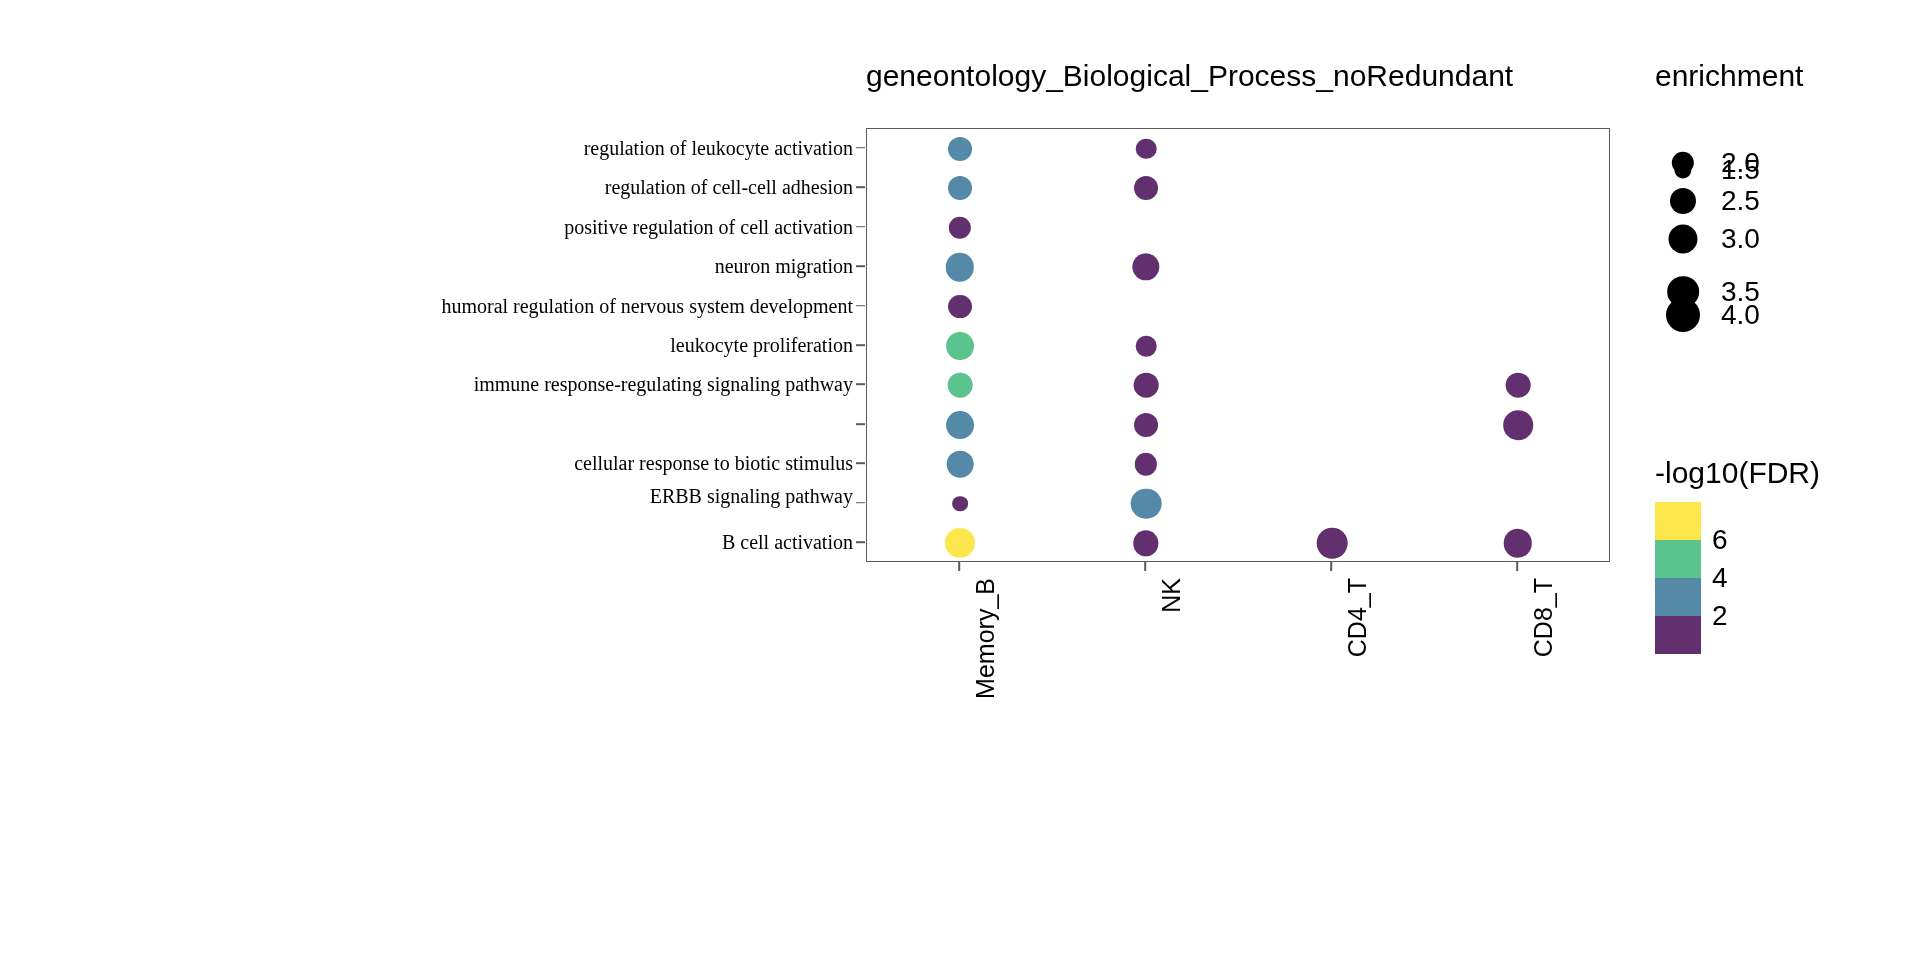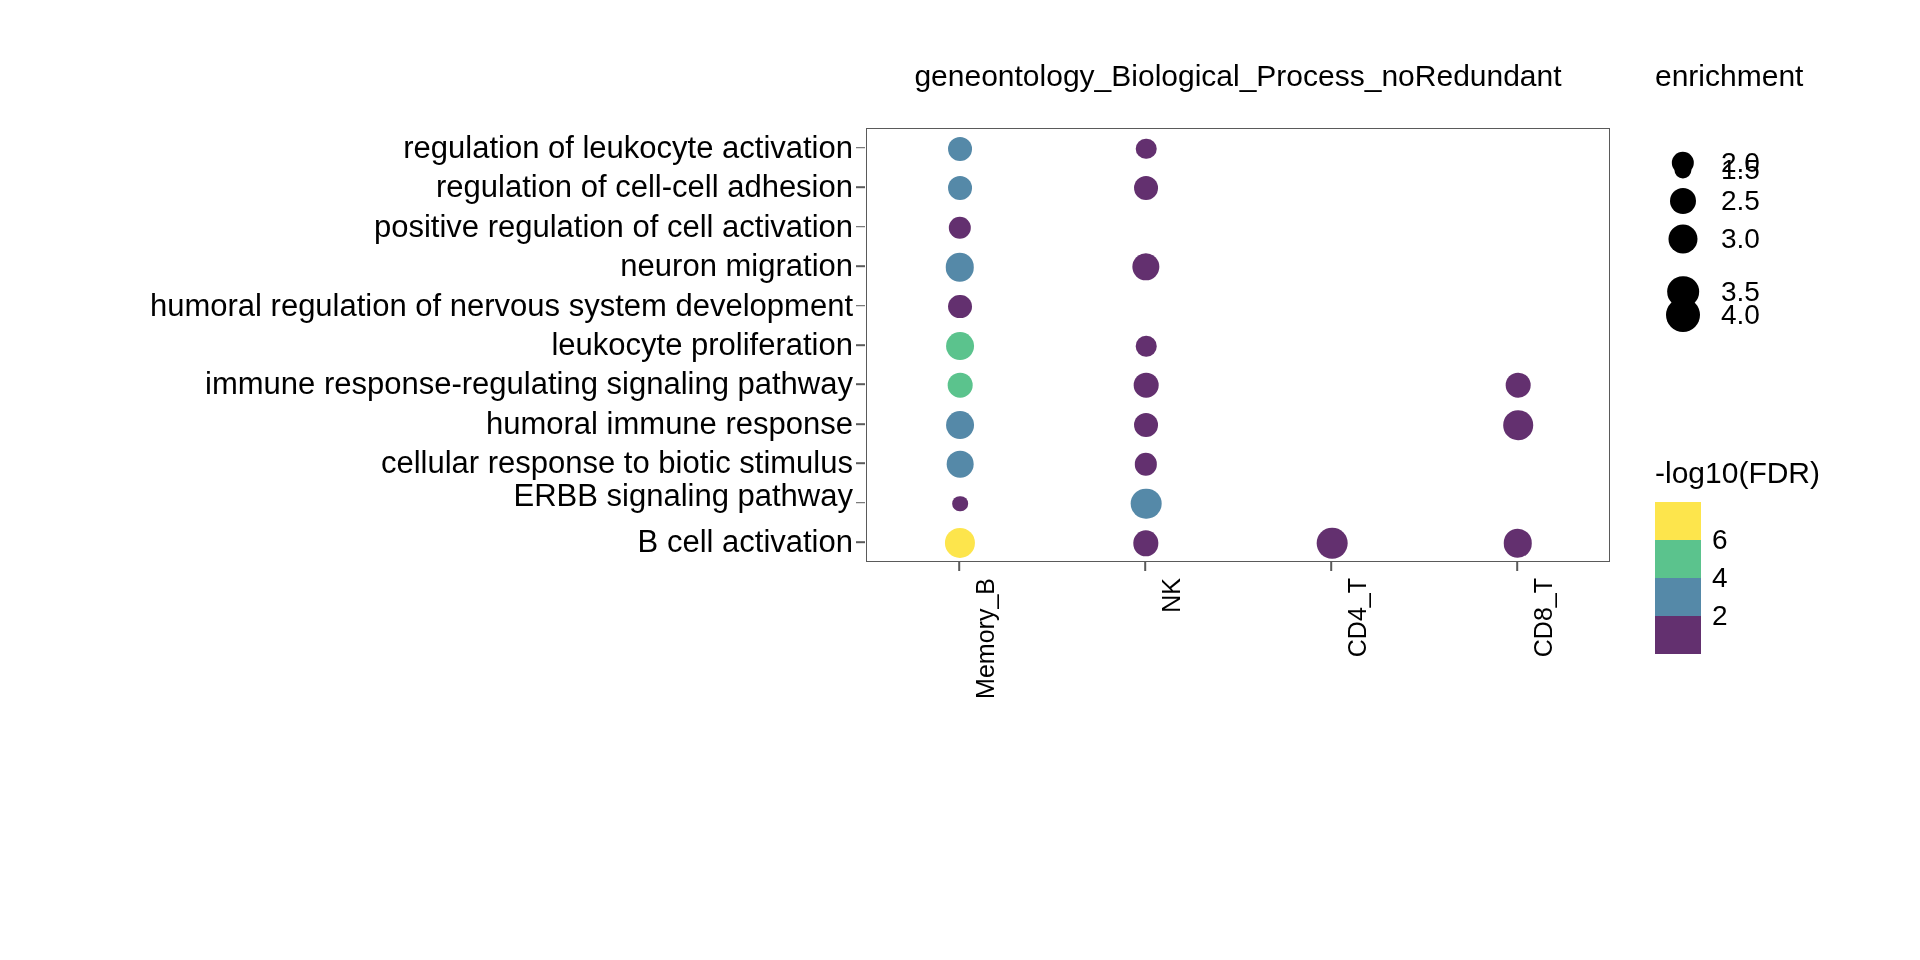--- a/index.html
+++ b/index.html
@@ -22,21 +22,20 @@
     width: 1920px;
     height: 960px;
   }
 
   
   #plot-title {
     position: absolute;
     left: 866px;
     top: 58px;
     width: 744px;
-    text-align: center;
     font-size: 30px;
     line-height: 36px;
     color: #000;
     white-space: nowrap;
   }
 
   
   #panel {
     position: absolute;
     left: 866px;
@@ -54,24 +53,25 @@
     transform: translate(-50%, -50%);
     box-sizing: border-box;
   }
 
   
   .ylabel {
     position: absolute;
     right: 0;
     transform: translateY(-50%);
     text-align: right;
-    font-size: 31px;
+    font-size: 20px;
     line-height: 28px;
     white-space: nowrap;
     color: #000;
+    font-family: Liberation Serif, serif;
   }
   #ylabels {
     position: absolute;
     left: 0px;
     top: 0px;
     width: 853px;
     height: 960px;
   }
   .ytick {
     position: absolute;
@@ -190,21 +190,20 @@
   <div id="plot-title">geneontology_Biological_Process_noRedundant</div>
 
   <div id="ylabels">
       <div class="ylabel" style="top: 147.727px;">regulation of leukocyte activation</div>
       <div class="ylabel" style="top: 187.182px;">regulation of cell-cell adhesion</div>
       <div class="ylabel" style="top: 226.636px; margin-left: 47px;">positive regulation of cell activation</div>
       <div class="ylabel" style="top: 266.091px;">neuron migration</div>
       <div class="ylabel" style="top: 305.545px;">humoral regulation of nervous system development</div>
       <div class="ylabel" style="top: 345px;">leukocyte proliferation</div>
       <div class="ylabel" style="top: 384.455px;">immune response-regulating signaling pathway</div>
-      <div class="ylabel" style="top: 423.909px;">humoral immune response</div>
       <div class="ylabel" style="top: 463.364px;">cellular response to biotic stimulus</div>
       <div class="ylabel" style="top: 496px; margin-left: 16px;">ERBB signaling pathway</div>
       <div class="ylabel" style="top: 542.273px;">B cell activation</div>
     </div>
 
   <div id="panel">
       <div class="dot" style="width: 23.9404px; height: 23.9404px; left: 93px; top: 19.7273px; background: rgb(85, 137, 168);"></div>
       <div class="dot" style="width: 23.9404px; height: 23.9404px; left: 93px; top: 59.1818px; background: rgb(85, 137, 168);"></div>
       <div class="dot" style="width: 22.3631px; height: 22.3631px; left: 93px; top: 98.6364px; background: rgb(99, 48, 111);"></div>
       <div class="dot" style="width: 28.4798px; height: 28.4798px; left: 93px; top: 138.091px; background: rgb(85, 137, 168);"></div>

